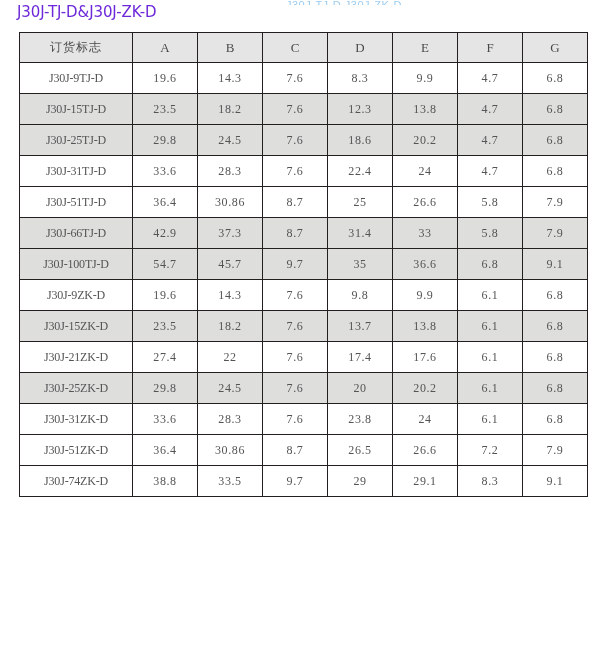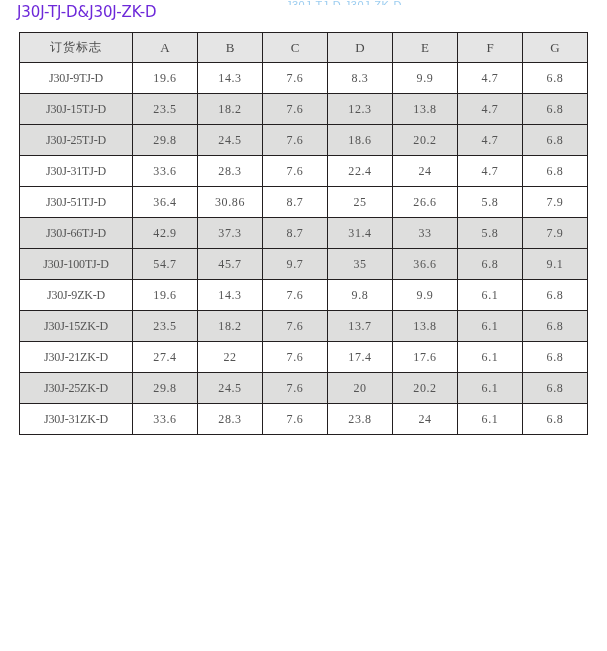--- a/index.html
+++ b/index.html
@@ -251,15 +251,35 @@
         <tr class="odd">
           <td class="cell-label">J30J-31ZK-D</td>
           <td class="cell-val">33.6</td>
           <td class="cell-val">28.3</td>
           <td class="cell-val">7.6</td>
           <td class="cell-val">23.8</td>
           <td class="cell-val">24</td>
           <td class="cell-val">6.1</td>
           <td class="cell-val">6.8</td>
         </tr>
+        <tr class="odd">
+          <td class="cell-label">J30J-51ZK-D</td>
+          <td class="cell-val">36.4</td>
+          <td class="cell-val">30.86</td>
+          <td class="cell-val">8.7</td>
+          <td class="cell-val">26.5</td>
+          <td class="cell-val">26.6</td>
+          <td class="cell-val">7.2</td>
+          <td class="cell-val">7.9</td>
+        </tr>
+        <tr class="odd">
+          <td class="cell-label">J30J-74ZK-D</td>
+          <td class="cell-val">38.8</td>
+          <td class="cell-val">33.5</td>
+          <td class="cell-val">9.7</td>
+          <td class="cell-val">29</td>
+          <td class="cell-val">29.1</td>
+          <td class="cell-val">8.3</td>
+          <td class="cell-val">9.1</td>
+        </tr>
       </tbody>
   </table>
 </div>
 
 </body></html>

